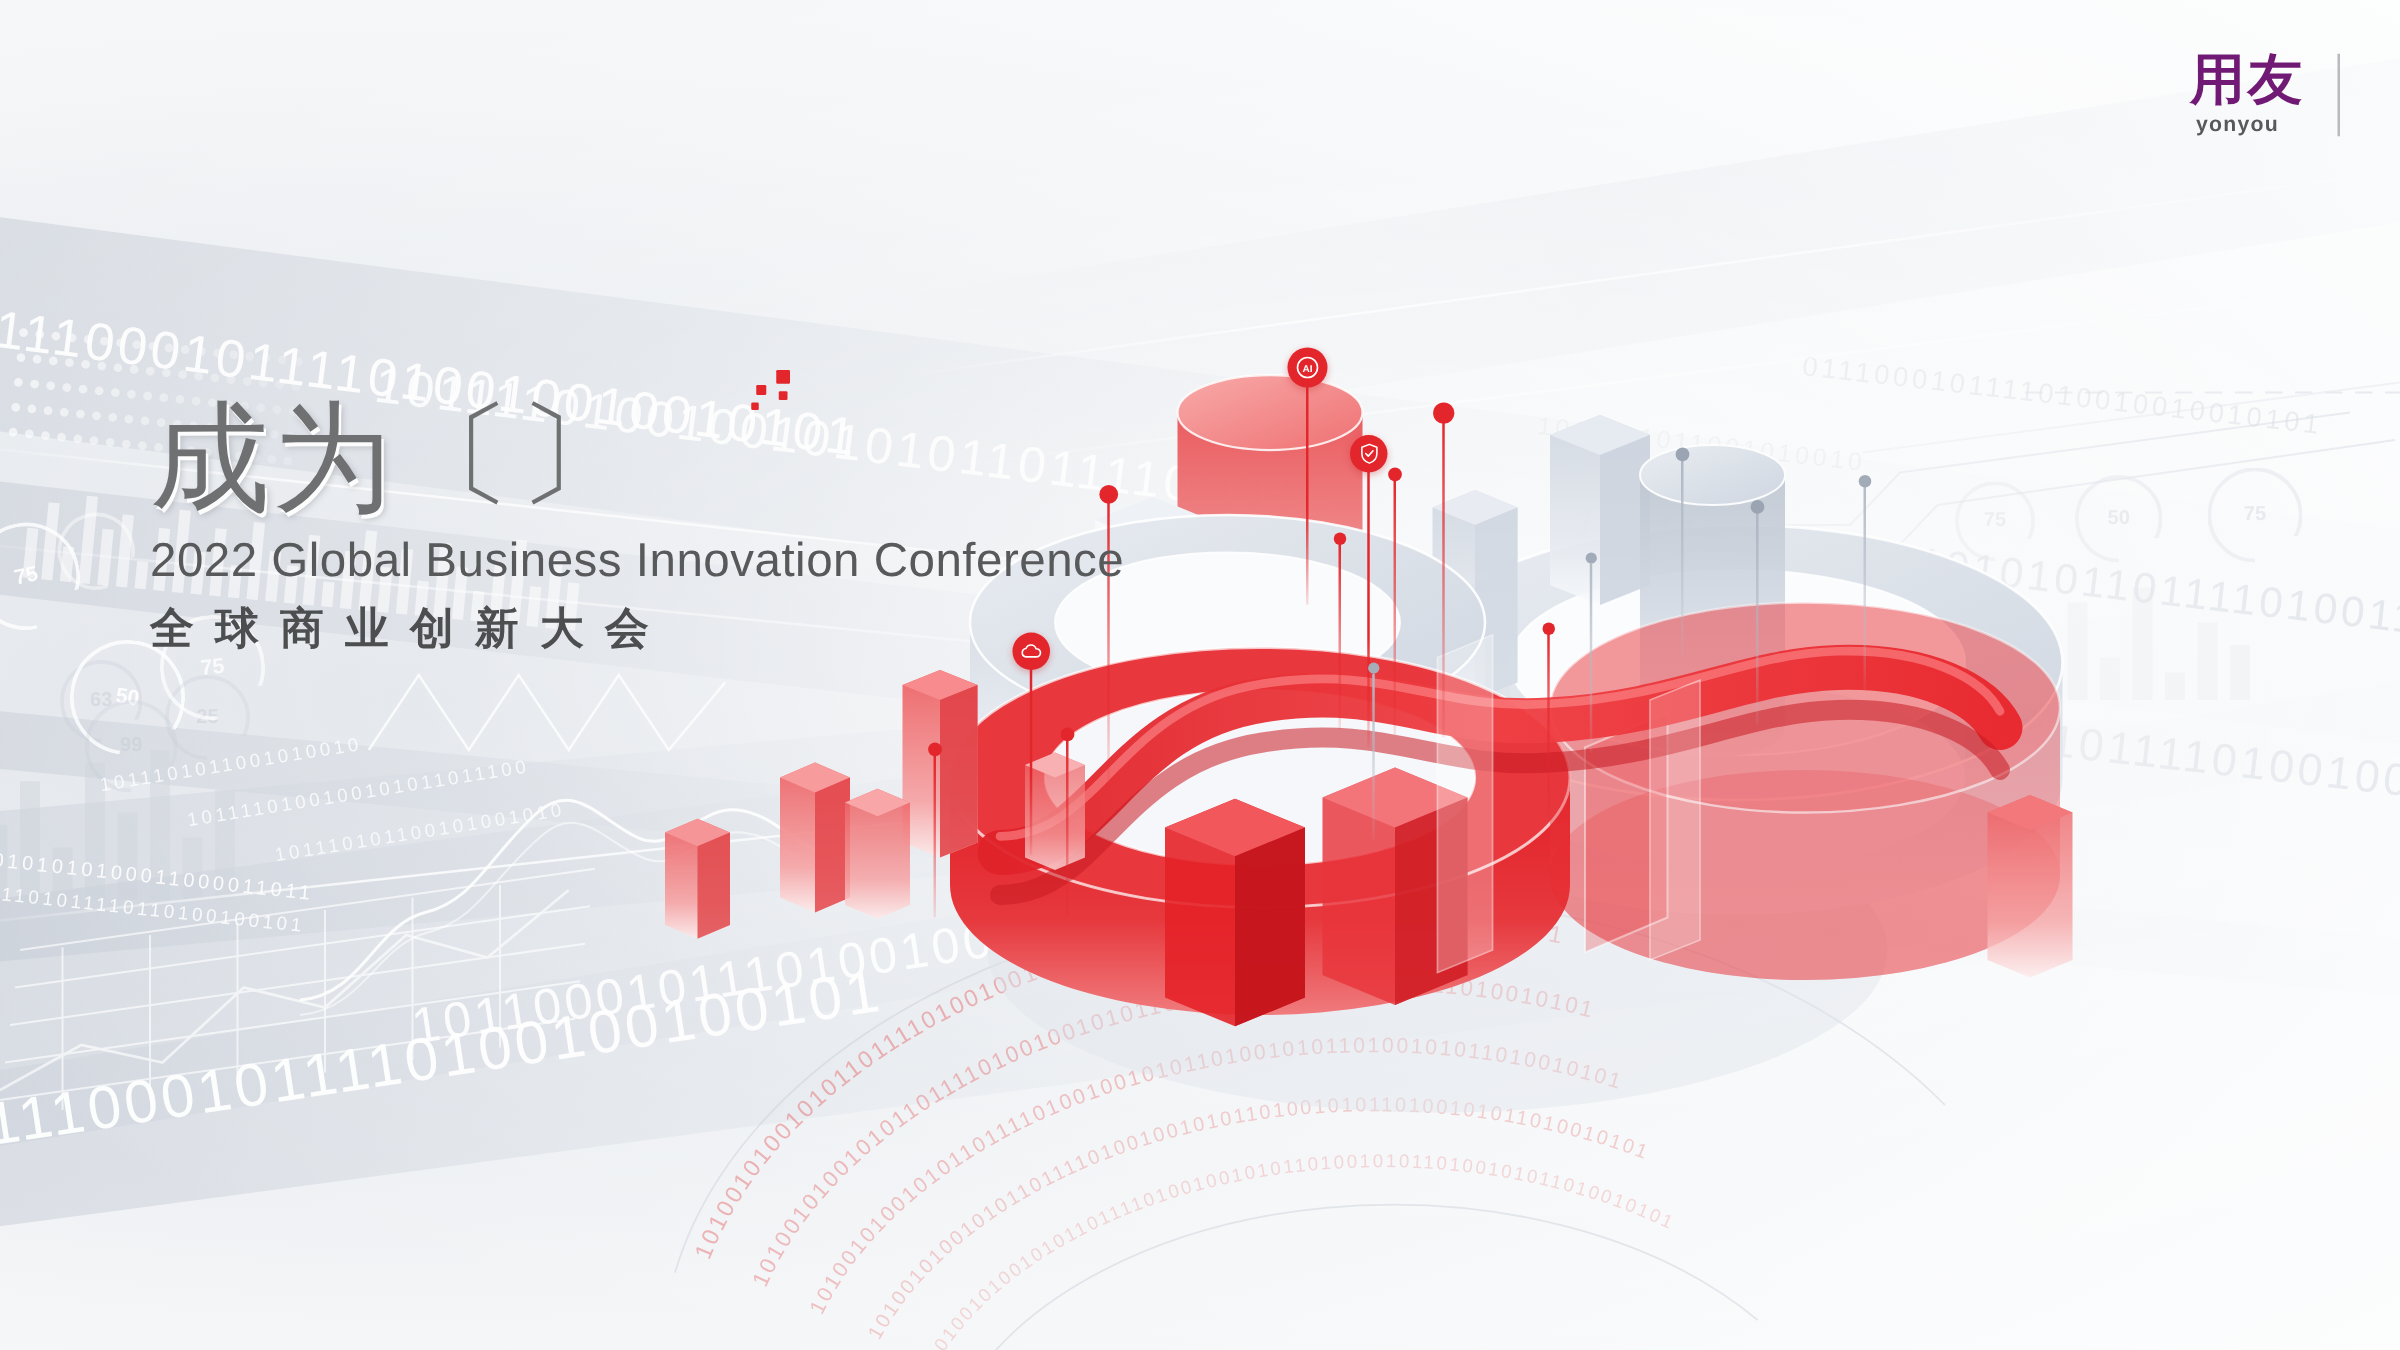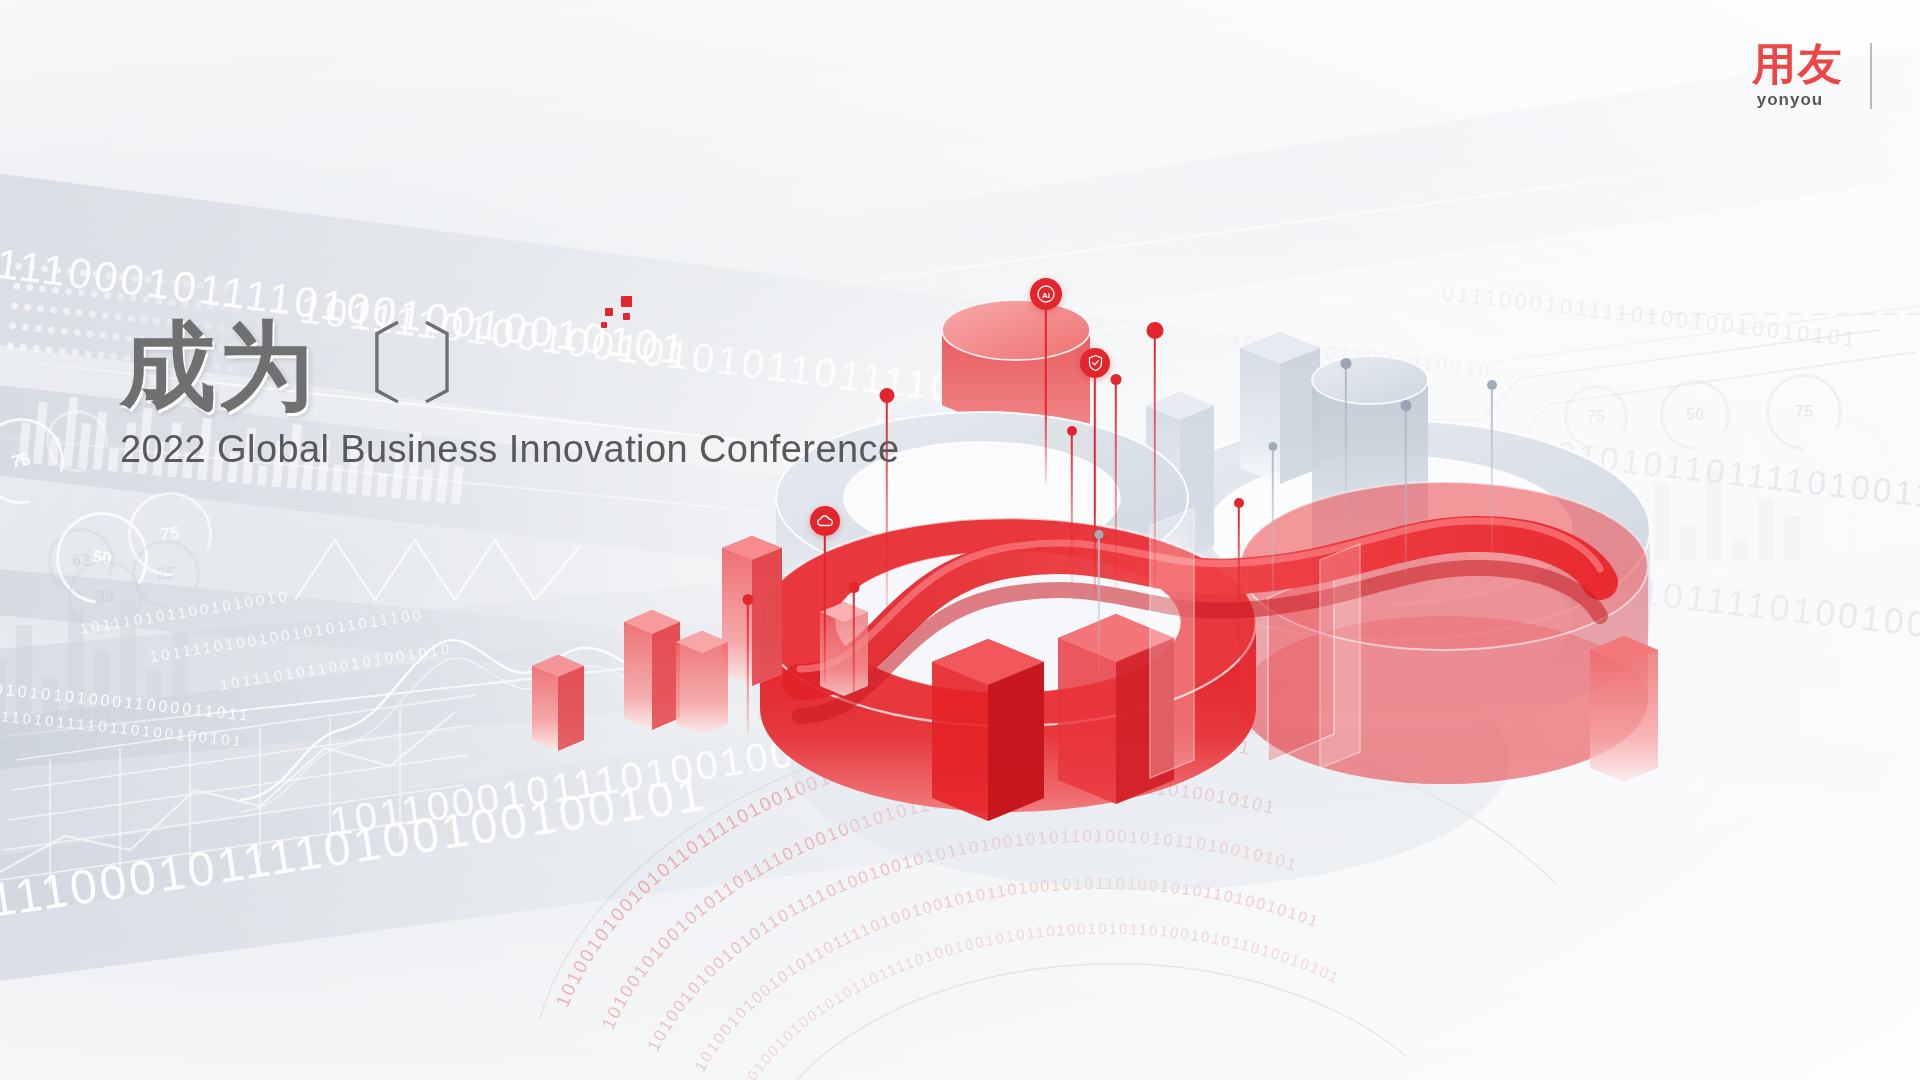--- a/index.html
+++ b/index.html
@@ -67,39 +67,39 @@
 
   
   .barcl{ position:absolute; display:flex; align-items:flex-end; gap:6px; transform-origin:left bottom; }
   .barcl span{ display:block; background:rgba(255,255,255,.55); width:9px; }
   .barclg{ position:absolute; display:flex; align-items:flex-end; gap:10px; }
   .barclg span{ display:block; background:rgba(199,206,216,.45); width:16px; }
 
   
   .logos{ position:absolute; right:48px; top:42px; display:flex; align-items:center; gap:26px; }
   .yonyou{ display:flex; flex-direction:column; align-items:center; }
-  .yy-cn{ font-size:44px; font-weight:700; color:#ef4444; line-height:1;
+  .yy-cn{ font-size:44px; font-weight:700; color:#701a75; line-height:1;
           letter-spacing:2px; font-family:"DejaVu Sans","Liberation Sans",sans-serif;margin-left:16px; }
   .yy-en{ font-size:17px; font-weight:700; color:#58595b; letter-spacing:1px; margin-top:4px; }
   .divider{ width:2px; height:66px; background:#b8babd; }
   .gbic{ display:flex; flex-direction:column; align-items:center; position:relative; }
   .gbic-word{ position:relative; font-size:45px; font-weight:800; color:#6d6e71; letter-spacing:-1px;
               line-height:1; font-family:"DejaVu Sans","Liberation Sans",sans-serif; }
   .gbic-word .i-red{ color:#d8232a; }
   .gbic-pix{ position:absolute; right:26px; top:-9px; width:26px; height:22px; }
   .gbic-pix i{ position:absolute; background:#d8232a; }
   .gbic-arc{ position:absolute; left:2px; right:2px; bottom:14px; height:16px;
              border-bottom:3px solid #d8232a; border-radius:0 0 50% 50%/0 0 100% 100%; }
   .gbic-en{ font-size:10px; color:#808285; letter-spacing:.2px; margin-top:3px; font-weight:600; white-space:nowrap;}
   .gbic-cn{ font-size:11px; color:#58595b; letter-spacing:4.5px; margin-top:2px; font-weight:700; white-space:nowrap;}
 
   
   .hero{ position:absolute; left:120px; top:318px; }
   .headline{ display:flex; align-items:flex-end; line-height:1; white-space:nowrap; position:relative; }
-  .hl-gray{ font-size:96px; font-weight:700; color:#6f7072; letter-spacing:2px;
+  .hl-gray{ font-size:96px; font-weight:400; color:#6f7072; letter-spacing:2px;
             font-family:"DejaVu Sans","Liberation Sans",sans-serif;
             text-shadow: 2px 3px 0 rgba(255,255,255,.95), 3px 4px 5px rgba(120,125,133,.38); }
   .brk{ font-size:92px; font-weight:300; color:#6f7072; margin:0 2px; position:relative; top:-4px;
         font-family:"DejaVu Sans","Liberation Sans",sans-serif; }
   .hl-red{ font-size:96px; font-weight:900; color:#e3262b; letter-spacing:2px;
            font-family:"DejaVu Sans","Liberation Sans",sans-serif;
            text-shadow: 2px 3px 0 rgba(255,255,255,.95), 3px 4px 6px rgba(200,60,62,.40); }
   .sparks{ position:absolute; left:481px; top:-22px; width:46px; height:40px; }
   .sparks i{ position:absolute; background:#e3262b; border-radius:1px; }
 
@@ -685,15 +685,16 @@
       <span class="brk">〔</span>
       <span class="brk">〕</span>
       <span class="sparks">
         <i style="left:20px;top:0;width:11px;height:11px;"></i>
         <i style="left:4px;top:12px;width:8px;height:8px;"></i>
         <i style="left:22px;top:17px;width:7px;height:7px;"></i>
         <i style="left:0px;top:26px;width:6px;height:6px;"></i>
       </span>
     </div>
     <div class="sub-en">2022 Global Business Innovation Conference</div>
+    <div class="sub-cn">全球商业创新大会</div>
   </div>
 
 </div>
 
 </body></html>

